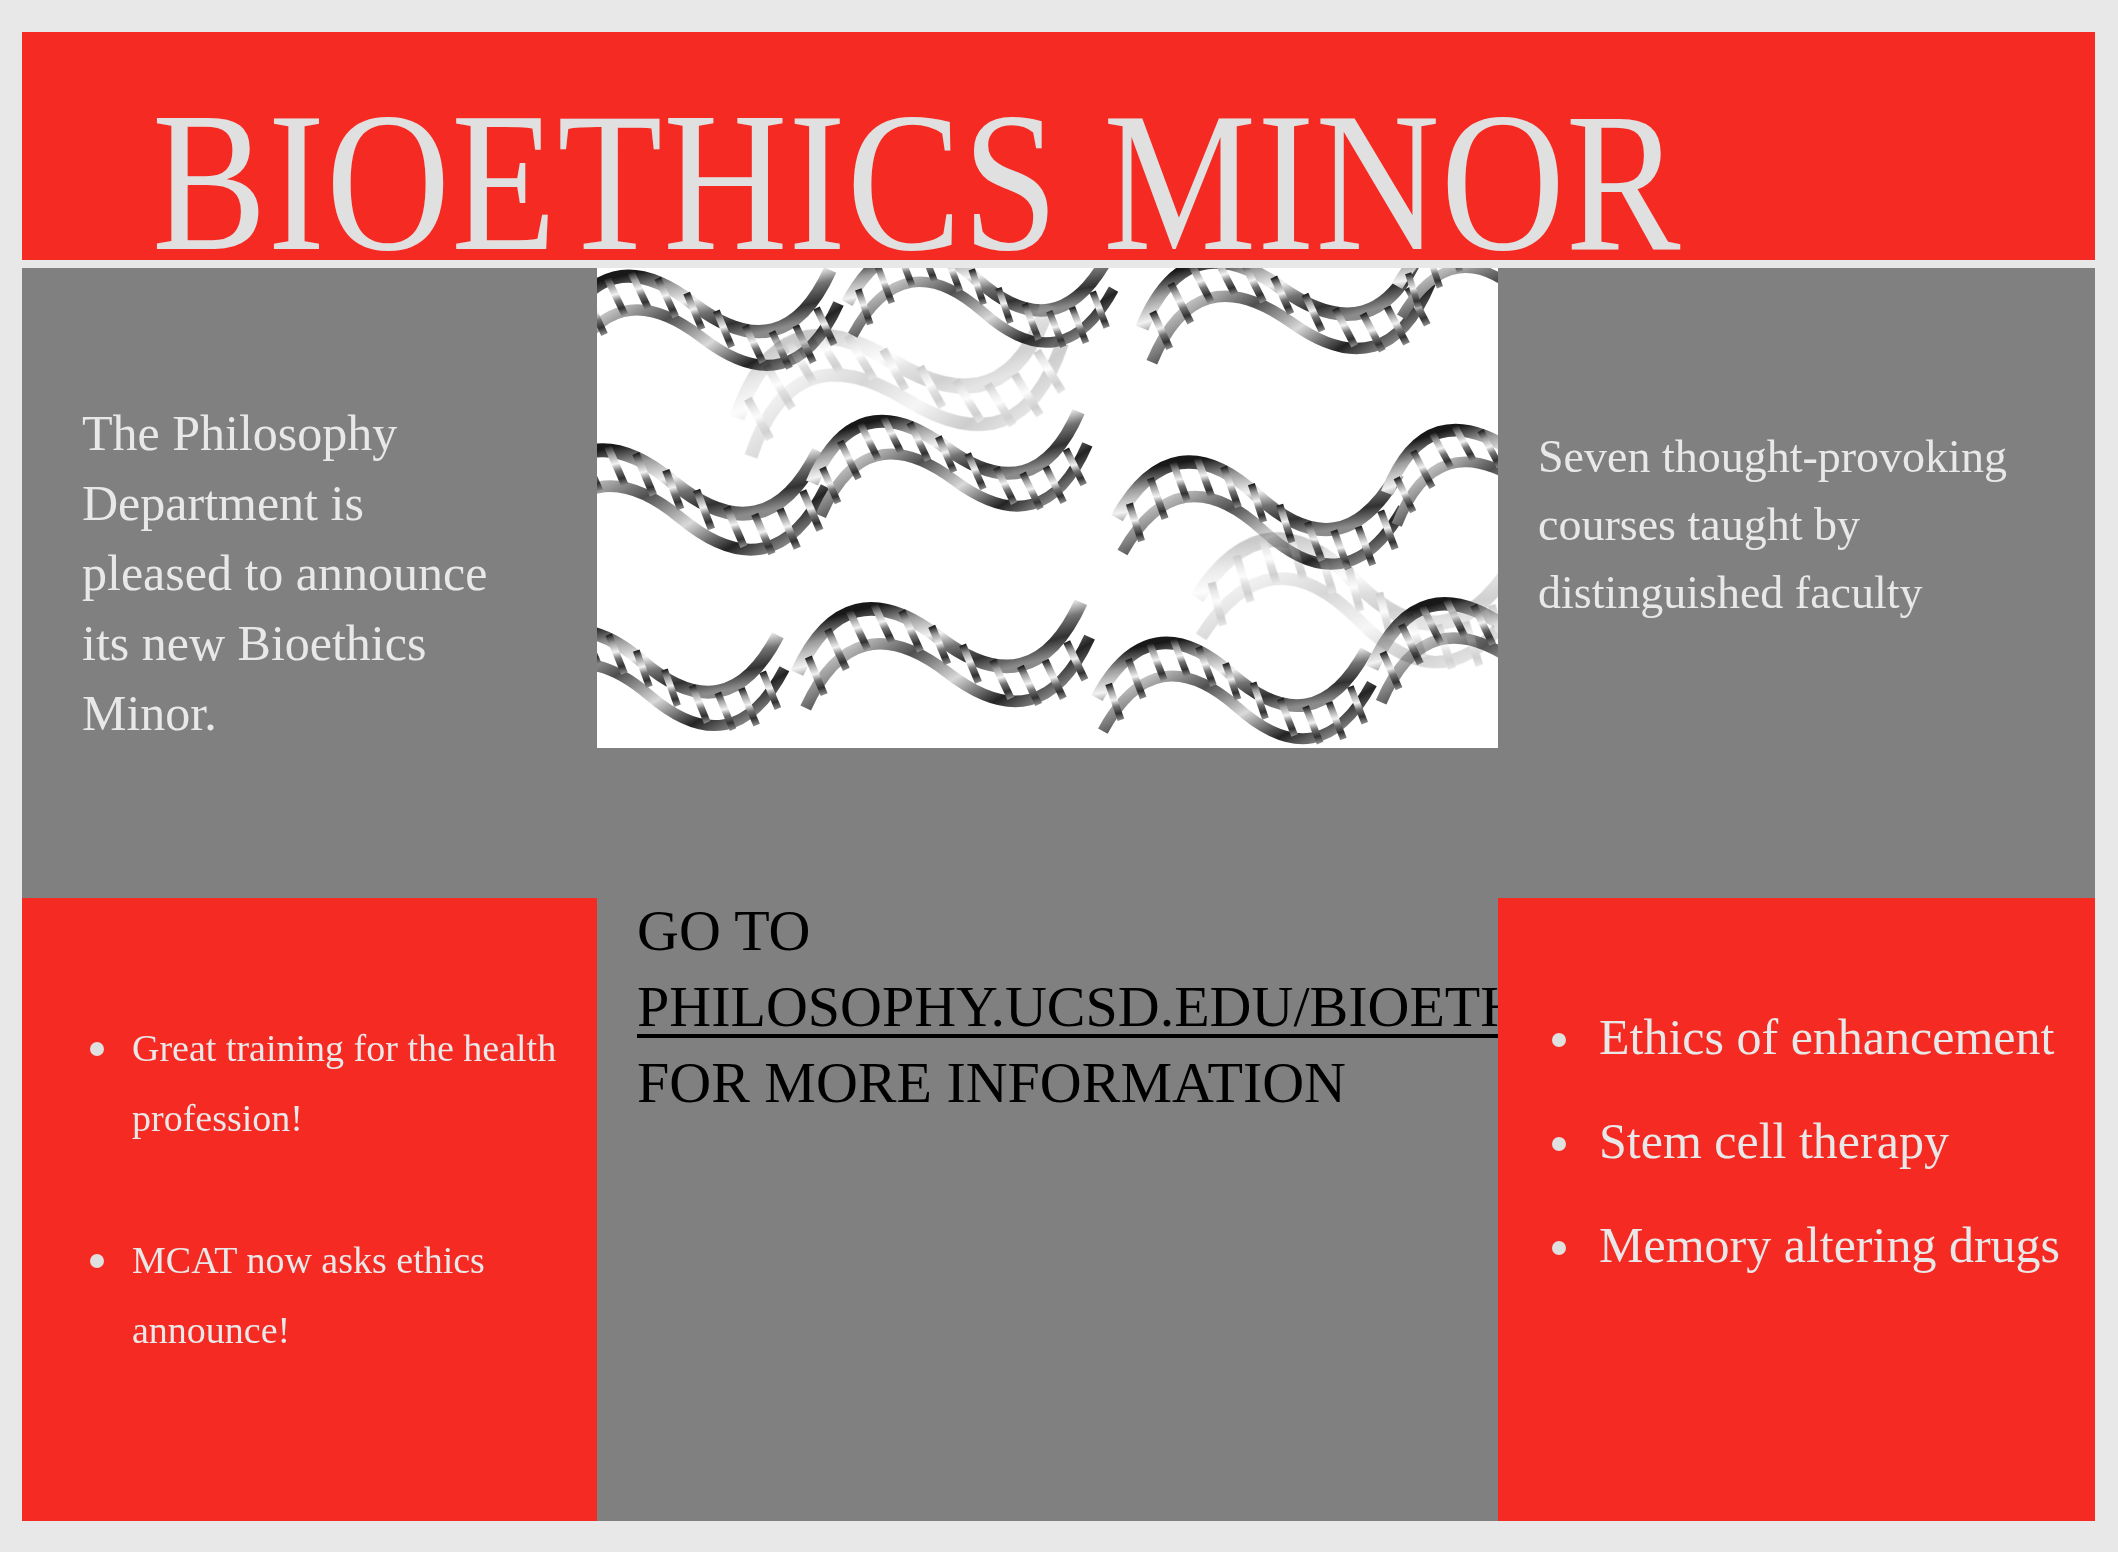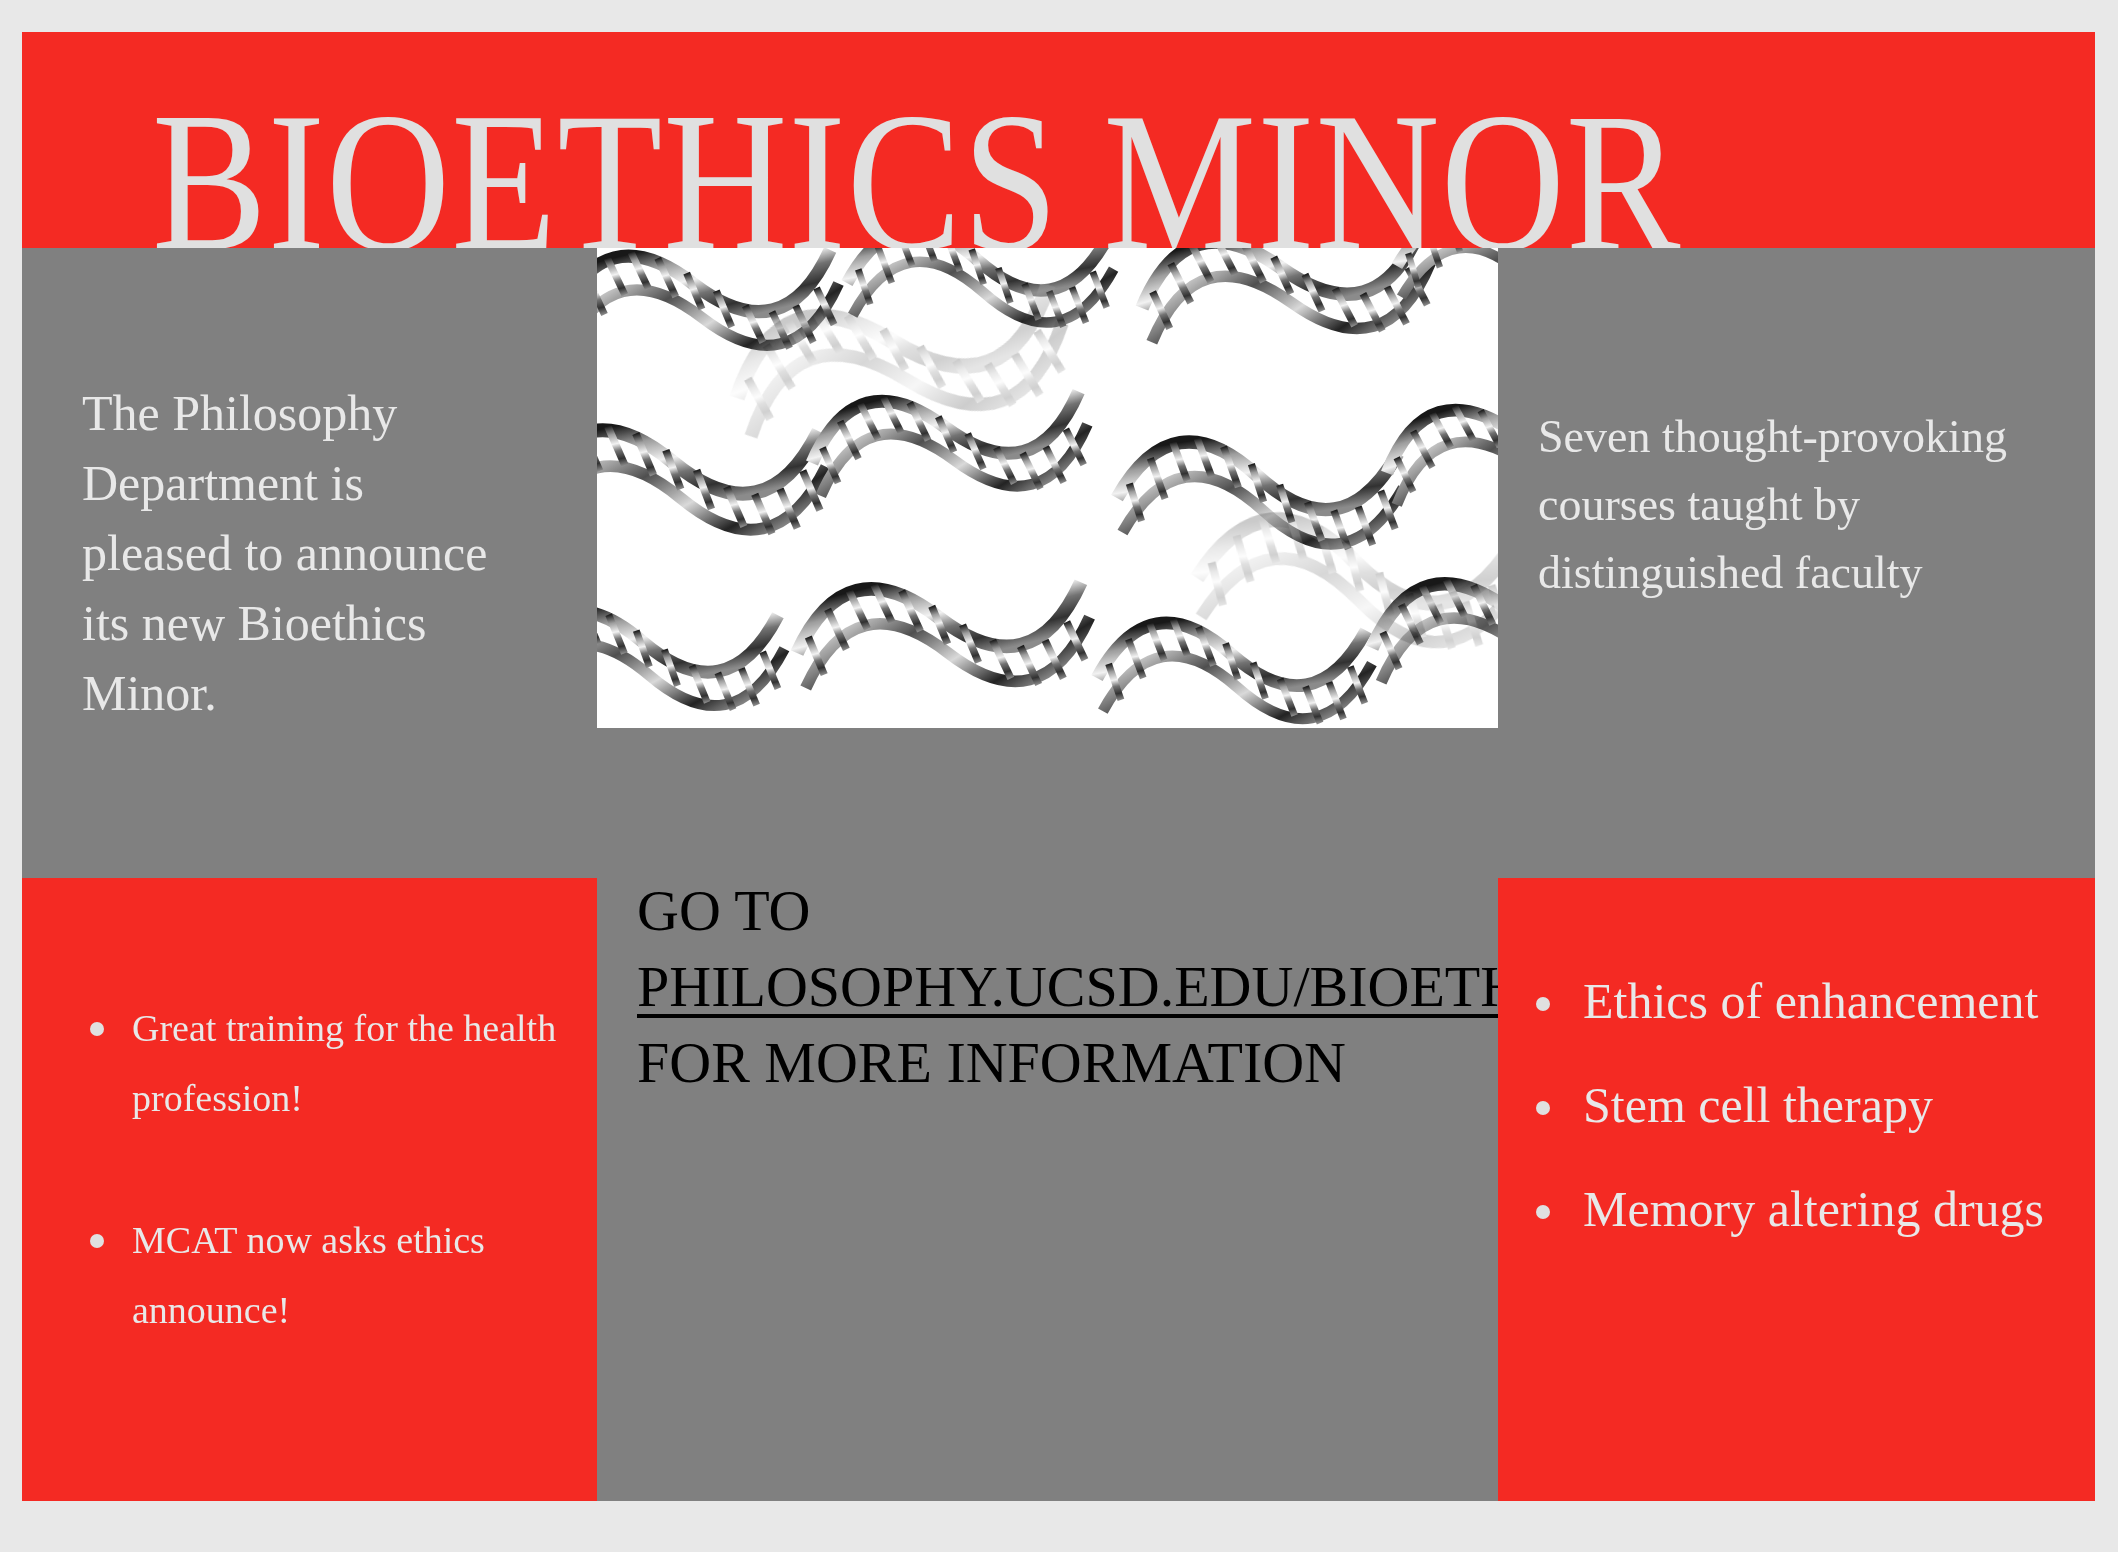--- a/index.html
+++ b/index.html
@@ -46,21 +46,21 @@
     white-space: nowrap;
     font-weight: normal;
     transform: scaleY(1.16);
     transform-origin: left top;
   }
 
   
   #body-region {
     position: absolute;
     left: 0;
-    top: 216px;
+    top: 236px;
     width: 1891px;
     height: 1253px;
   }
 
   
   #col-left {
     position: absolute;
     left: 0;
     top: 0;
     width: 575px;
@@ -183,21 +183,21 @@
     font-size: 46px;
     line-height: 68px;
     color: #e8e8e8;
   }
   #right-bullets {
     position: absolute;
     left: 0px;
     top: 720px;
     width: 580px;
     list-style: none;
-    margin: 0;
+    margin: 16px;
     padding: 0;
     color: #e8e8e8;
     font-size: 50px;
     line-height: 66px;
   }
   #right-bullets li {
     position: relative;
     padding-left: 85px;
     margin-bottom: 38px;
   }

